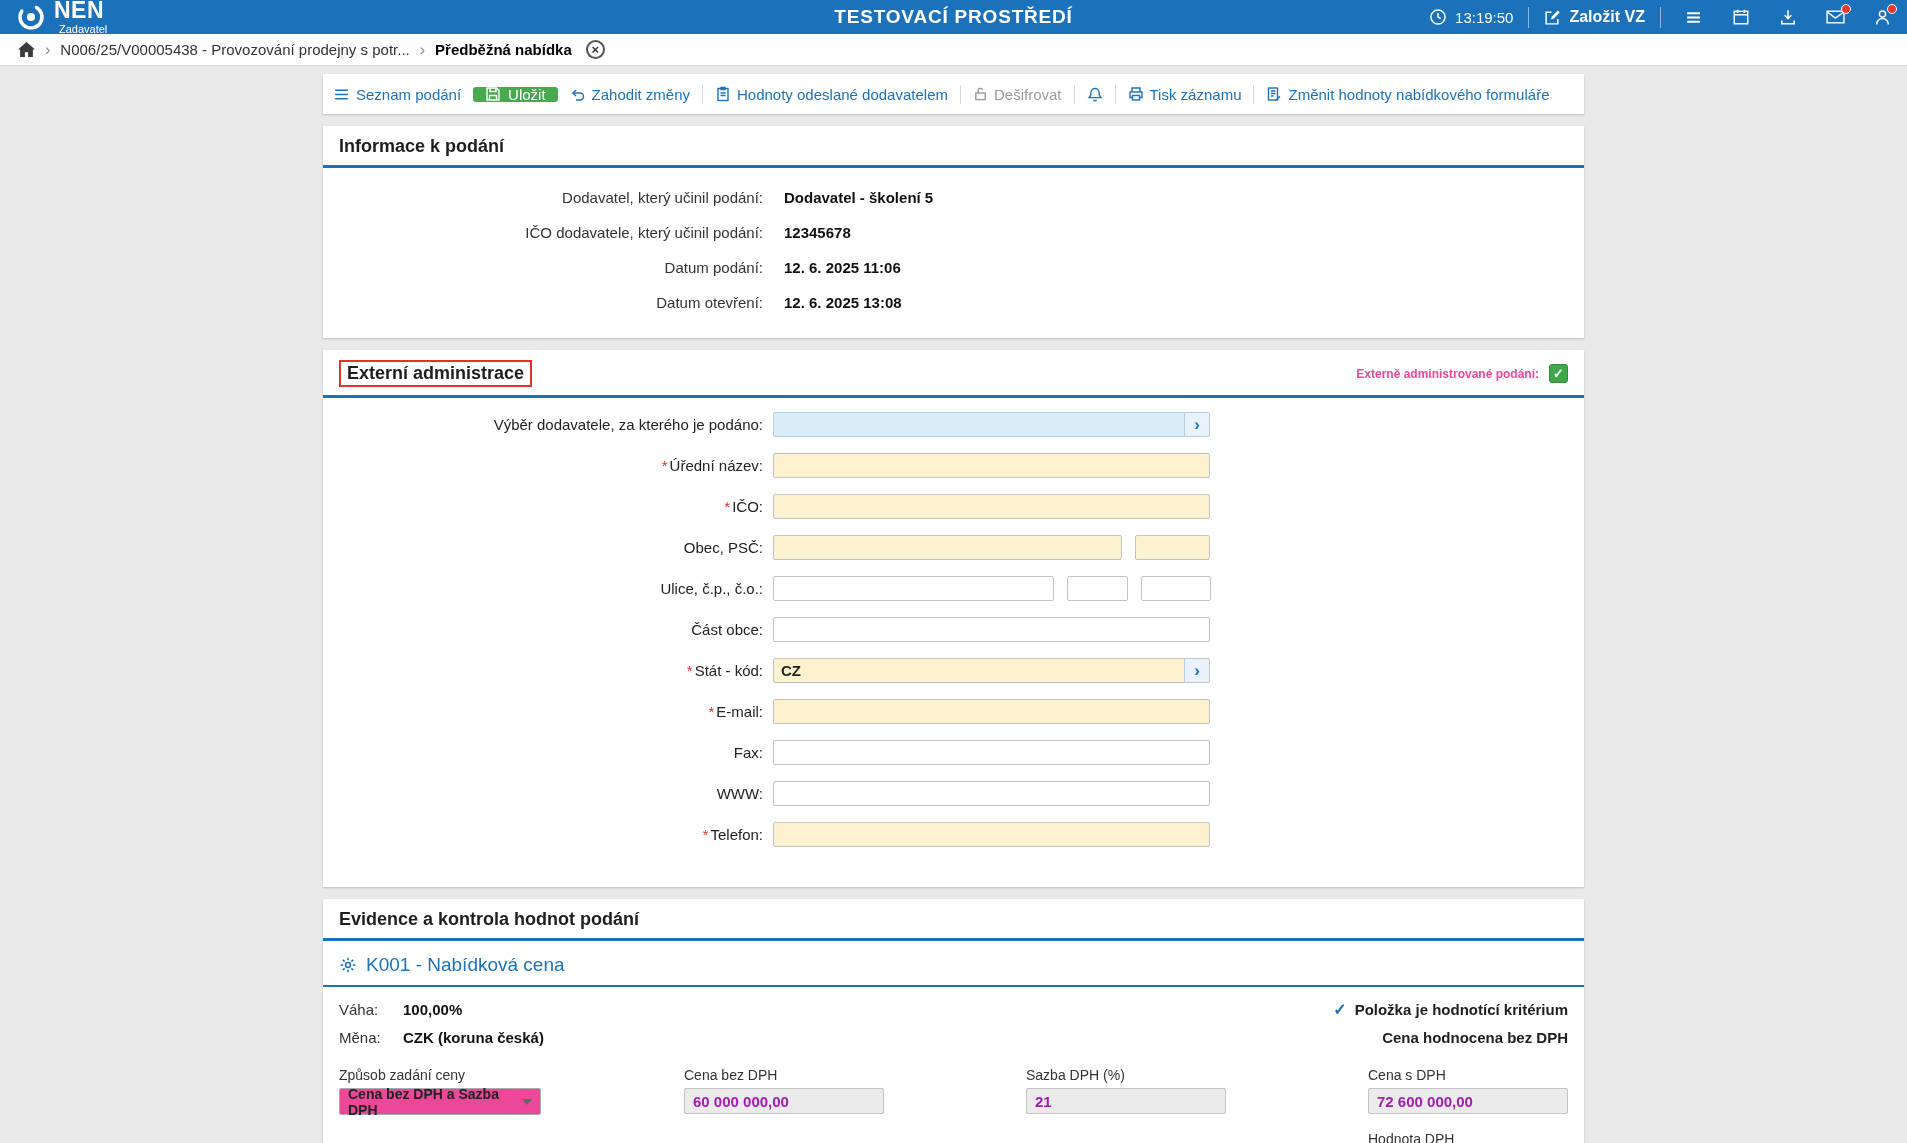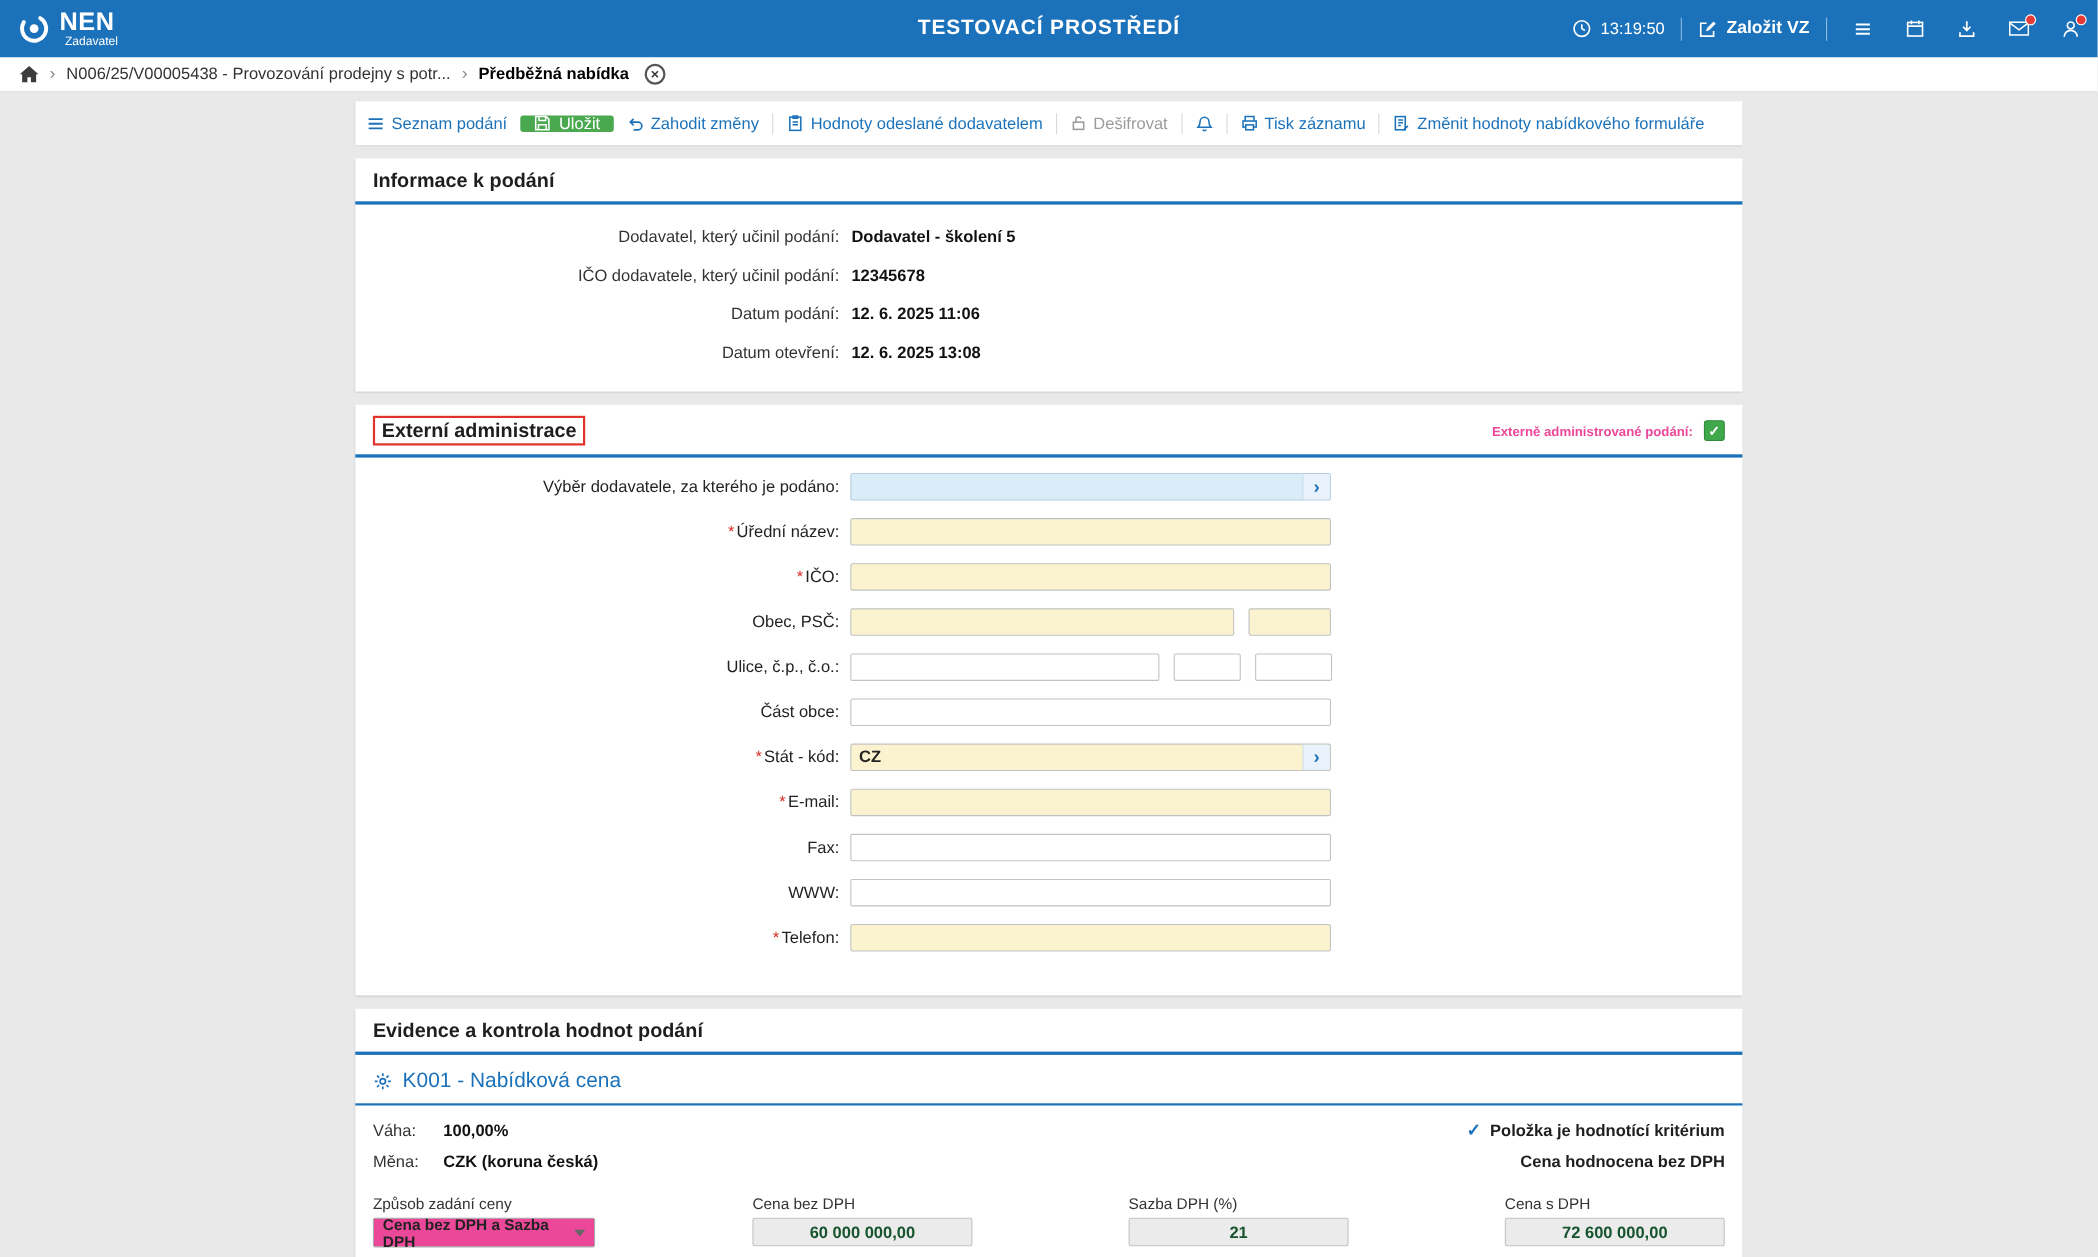--- a/index.html
+++ b/index.html
@@ -1,21 +1,21 @@
 <!DOCTYPE html>
 <html><head>
 <meta charset="utf-8">
 <style>
   *{box-sizing:border-box;margin:0;padding:0}
   html,body{width:1907px;height:1143px}
   body{overflow:hidden;background:#e9e9e9;font-family:"Liberation Sans",sans-serif;color:#222}
   svg{display:block}
 
   
-  .topbar{height:52px;background:#1b72ba;display:flex;align-items:center;padding:0 16px;position:relative;color:#fff}
+  .topbar{height:34px;background:#1b72ba;display:flex;align-items:center;padding:0 16px;position:relative;color:#fff}
   .logo-wrap{display:flex;align-items:center;gap:8px;cursor:pointer}
   .brand-text{display:flex;flex-direction:column;line-height:1}
   .brand-name{font-size:23px;font-weight:bold;letter-spacing:.5px}
   .brand-sub{font-size:11px;margin:2px 0 0 5px}
   .topbar-title{position:absolute;left:50%;transform:translateX(-50%);font-weight:bold;font-size:19px;letter-spacing:.8px}
   .topbar-right{margin-left:auto;display:flex;align-items:center;gap:15px}
   .tb-group{display:flex;align-items:center;gap:8px;font-size:15px}
   .tb-create-btn{cursor:pointer}
   .tb-create{font-weight:bold;font-size:16px}
   .tb-sep{width:1px;height:21px;background:rgba(255,255,255,.5)}
@@ -45,21 +45,21 @@
   
   .panel{background:#fff;margin-top:12px;box-shadow:0 1px 2px rgba(0,0,0,.18)}
   .panel-head{display:flex;align-items:center;justify-content:space-between;padding:10px 16px 8px;border-bottom:3px solid #1b72ba}
   .panel-title{font-size:18px;font-weight:bold;color:#1e1e1e}
   .red-box{border:2px solid #e0332c;padding:1px 6px;display:inline-block}
 
   
   .info-rows{padding:12px 0 18px}
   .info-row{display:flex;align-items:center;height:35px}
   .i-label{width:440px;text-align:right;font-size:15px;color:#333}
-  .i-value{margin-left:11px;font-weight:bold;font-size:15px;color:#111}
+  .i-value{margin-left:21px;font-weight:bold;font-size:15px;color:#111}
 
   
   .ext-right{display:flex;align-items:center;gap:10px;font-weight:bold;font-size:12px;color:#ec4899}
   .checkbox{width:19px;height:19px;background:#3ea84a;border:1px solid #2f8c3a;border-radius:3px;color:#fff;display:flex;align-items:center;justify-content:center;cursor:pointer;font-size:13px}
   .checkbox::before{content:"\2713";font-weight:bold}
 
   
   .form{padding:14px 0 24px}
   .f-row{display:flex;align-items:center;margin-bottom:16px;height:25px}
   .f-label{width:440px;text-align:right;font-size:15px;color:#222}
@@ -89,21 +89,21 @@
   .note-bold{font-weight:bold;font-size:15px;color:#1e1e1e}
   .cols{display:flex;padding:16px 16px 0}
   .col{display:flex;flex-direction:column}
   .col1{width:202px}
   .col2{width:200px;margin-left:143px}
   .col3{width:200px;margin-left:142px}
   .col4{width:200px;margin-left:142px}
   .col-label{font-size:14px;color:#333;margin-bottom:5px}
   .select{height:27px;border:1px solid #ababab;border-radius:2px;background:#ec4899;display:flex;align-items:center;justify-content:space-between;padding:0 8px;font-weight:bold;font-size:14px;cursor:pointer}
   .sel-arrow{width:0;height:0;border-left:5px solid transparent;border-right:5px solid transparent;border-top:6px solid #666;margin-left:6px}
-  .inp-gray{height:26px;border:1px solid #c2c2c2;border-radius:2px;background:#ebebeb;font-family:inherit;font-size:15px;font-weight:bold;text-align:center;padding:0 8px;width:100%;color:#14532d}
+  .inp-gray{height:26px;border:1px solid #c2c2c2;border-radius:2px;background:#ebebeb;font-family:inherit;font-size:15px;font-weight:bold;text-align:left;padding:0 8px;width:100%;color:#a21caf}
   .dph-block{margin:16px 16px 0 1045px;width:200px}
   .dph-label{font-size:14px;color:#333}
 </style>
 </head>
 <body>
 
 <header class="topbar">
   <div class="logo-wrap">
     <span>
       <svg width="30" height="30" viewBox="0 0 30 30">

